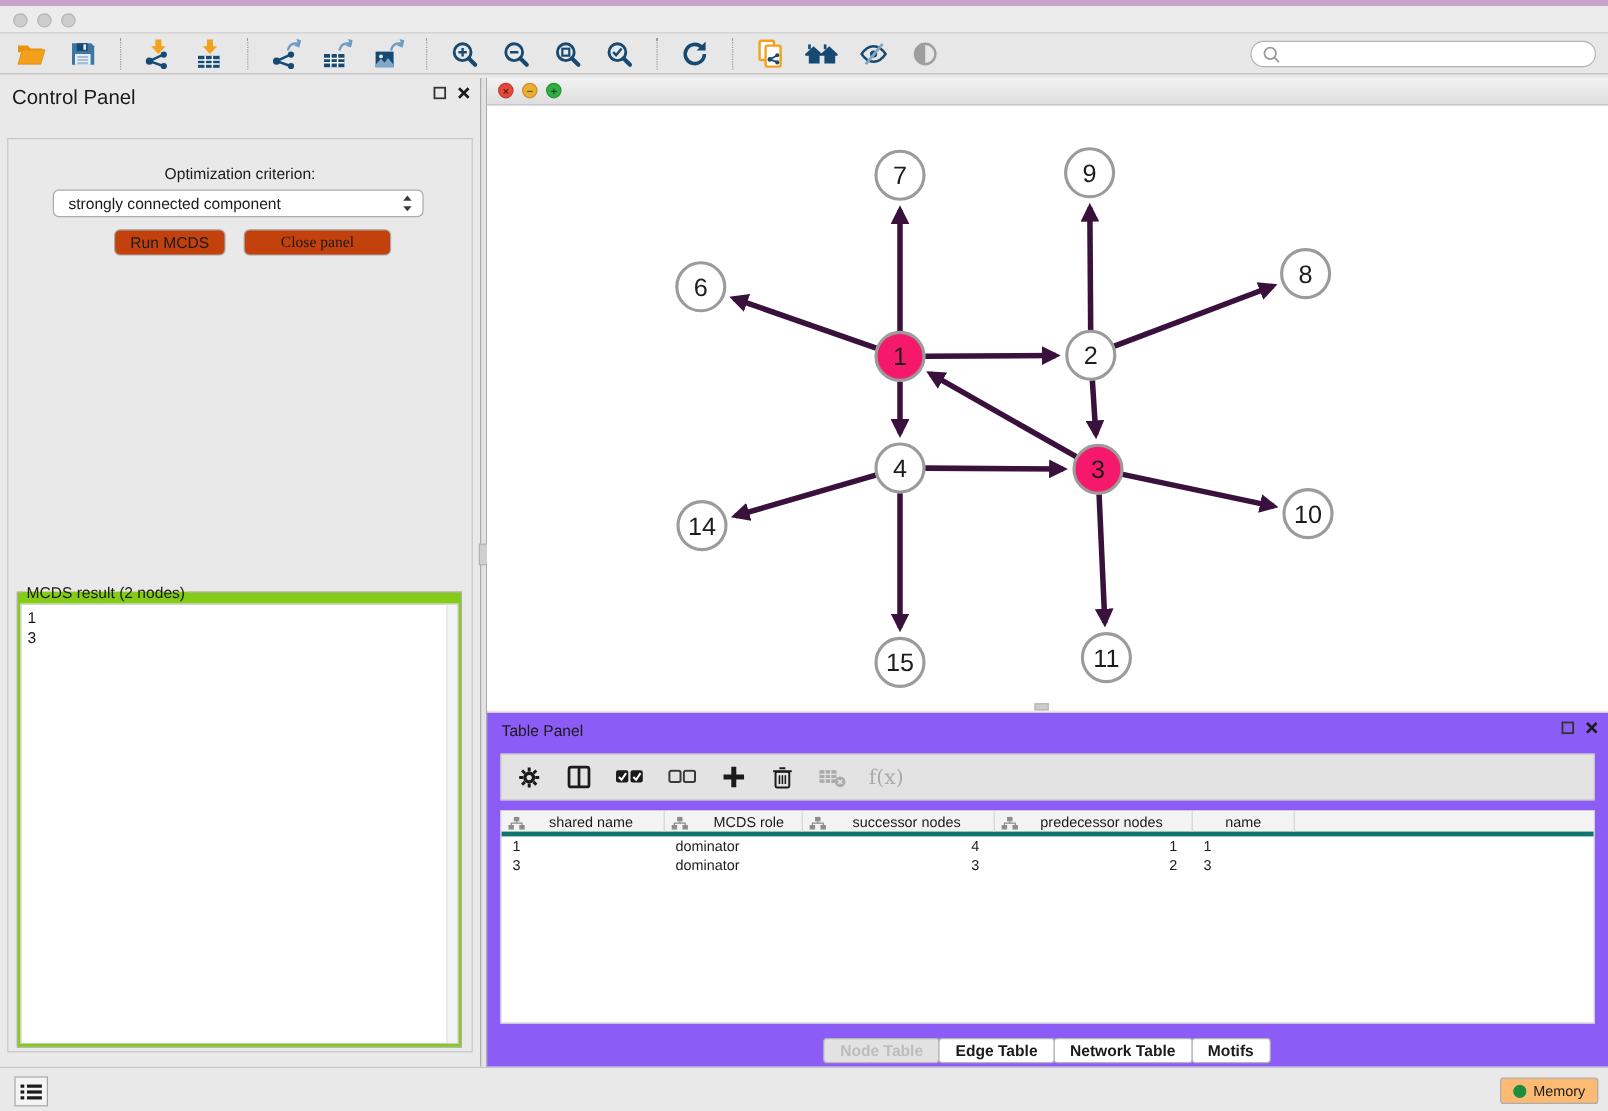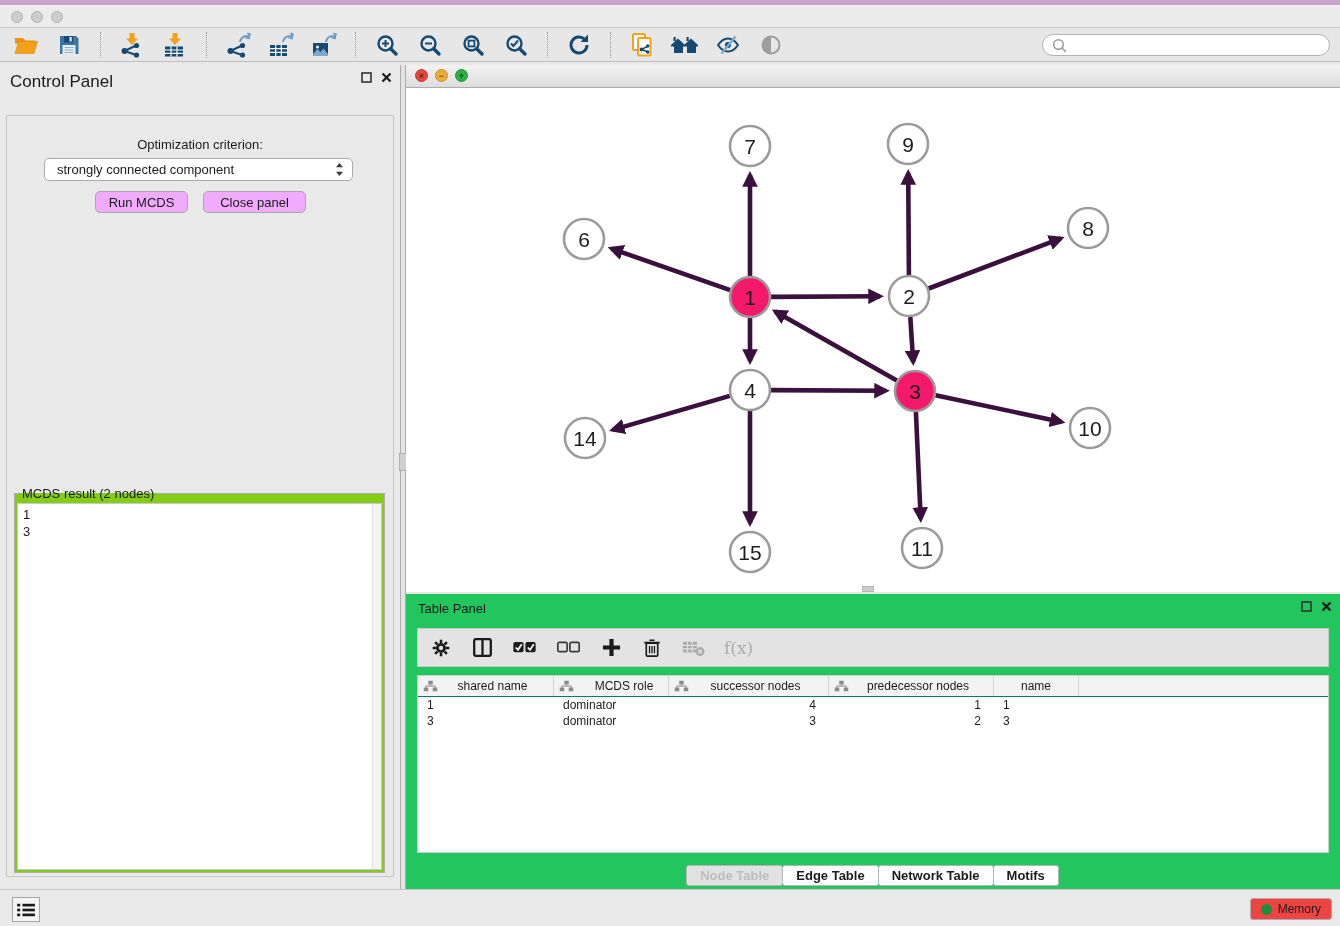--- a/index.html
+++ b/index.html
@@ -29,23 +29,23 @@
   .control-panel { position:absolute; left:0; top:65px; width:400px; height:818px; }
   .cp-title { position:absolute; left:10px; top:7px; font-size:17px; }
   .panel-icons { position:absolute; right:8px; top:7px; display:flex; gap:9px; align-items:center; }
   .cp-tabs { position:absolute; left:0; right:0; top:31px; display:flex; justify-content:center; }
   .tab { height:20px; padding:0 13px; background:#fff; border:1px solid #AEAEAE; margin-left:-1px; font-size:13px; display:flex; align-items:center; border-radius:3px 3px 0 0; cursor:default; }
   .tab.active { background:#E9E9E9; color:#C2C2C2; border-bottom-color:#E9E9E9; }
   .cp-box { position:absolute; left:6px; right:6px; top:50px; bottom:6px; border:1px solid #C6C6C6; background:#E9E9E9; }
   .opt-label { position:absolute; left:0; right:0; top:72px; text-align:center; font-size:13px; }
   .criterion-select { position:absolute; left:44px; top:93px; width:309px; height:23px; background:#fff; border:1px solid #ABABAB; border-radius:5px; display:flex; align-items:center; padding:0 8px 0 12px; font-size:13px; cursor:default; }
   .criterion-select .sel-text { flex:1; }
-  .btn { position:absolute; height:22px; background:#f0abfc; border:1px solid #A9A9A9; border-radius:5px; font-size:13px; display:flex; align-items:center; justify-content:center; cursor:default; }
+  .btn { position:absolute; height:22px; background:#c2410c; border:1px solid #A9A9A9; border-radius:5px; font-size:13px; display:flex; align-items:center; justify-content:center; cursor:default; }
   .btn-run { left:95px; top:126px; width:93px; }
-  .btn-close { left:203px; top:126px; width:103px; }
+  .btn-close { left:203px; top:126px; width:123px;font-family:Liberation Serif, serif; }
   .result-fieldset { position:absolute; left:14px; top:421px; width:371px; height:387px; border:1px solid #AFAFAF; background:#84cc16; padding:2px; }
   .result-fieldset legend { font-size:13px; padding:0 3px; margin-left:2px; }
   .result-area { position:relative; width:100%; height:100%; background:#fff; border:1px solid #C9C9C9; }
   .result-text { position:absolute; left:5px; top:2px; font-size:13px; line-height:17px; white-space:pre-line; }
   .result-scrollbar { position:absolute; right:0; top:0; bottom:0; width:9px; background:#F3F3F3; border-left:1px solid #E2E2E2; }
 
   
   .v-divider { position:absolute; left:400px; top:65px; width:6px; height:824px; background:#E3E3E3; border-left:1px solid #ACACAC; border-right:1px solid #ACACAC; }
   .v-divider .grip { position:absolute; left:-2px; top:388px; width:8px; height:18px; background:#CFCFCF; border:1px solid #B2B2B2; }
 
@@ -55,39 +55,39 @@
   .traffic { position:absolute; left:9px; top:4px; display:flex; gap:7px; }
   .tl { width:13px; height:13px; border-radius:50%; font-size:9px; line-height:12px; text-align:center; font-weight:700; cursor:default; }
   .tl-close { background:#E3483D; border:1px solid #C23B32; color:#74180F; }
   .tl-min { background:#E9AE36; border:1px solid #C9912A; color:#7A5410; }
   .tl-max { background:#2FAE43; border:1px solid #27953A; color:#0E5220; }
   .nw-title { position:absolute; left:0; right:0; top:3px; text-align:center; font-size:13px; }
   .nw-canvas { position:absolute; left:0; top:23px; width:934px; height:504px; background:#fff; }
   .hscroll-grip { position:absolute; left:456px; bottom:0; width:12px; height:6px; background:#CCCCCC; border:1px solid #B5B5B5; }
 
   
-  .table-panel { position:absolute; left:406px; top:594px; width:934px; height:295px; background:#22c55e; }
+  .table-panel { position:absolute; left:406px; top:594px; width:934px; height:295px; background:#8b5cf6; }
   .tp-title { position:absolute; left:12px; top:7px; font-size:13px; }
   .tp-toolbar { position:absolute; left:11px; top:34px; width:912px; height:39px; background:#E3E3E3; border:1px solid #C9C9C9; display:flex; align-items:center; padding:0 12px; gap:19px; }
   .ttbtn { display:flex; align-items:center; justify-content:center; height:30px; min-width:22px; cursor:default; }
   .fx-label { font-family:"DejaVu Serif", serif; font-size:17px; color:#ABABAB; }
   .tp-table { position:absolute; left:11px; top:81px; width:912px; height:178px; background:#fff; border:1px solid #CFCFCF; }
-  .thead { display:flex; height:21px; background:#F3F3F3; border-bottom:1px solid #0f766e; }
+  .thead { display:flex; height:21px; background:#F3F3F3; border-bottom:4px solid #0f766e; }
   .th { position:relative; display:flex; align-items:center; justify-content:center; font-size:12px; border-right:1px solid #D4D4D4; height:100%; }
   .th .tree { position:absolute; left:5px; top:4px; }
   .tr { display:flex; height:16px; font-size:12px; }
   .td { overflow:hidden; white-space:nowrap; line-height:16px; }
   .tp-tabs { position:absolute; left:0; right:0; top:271px; display:flex; justify-content:center; }
   .ttab { height:21px; padding:0 13px; background:#fff; border:1px solid #B5B5B5; margin-left:-1px; font-size:13px; font-weight:700; display:flex; align-items:center; border-radius:3px; cursor:default; }
   .ttab.active { background:#E2E2E2; color:#BDBDBD; }
 
   
   .status-bar { position:absolute; left:0; top:889px; width:1340px; height:37px; background:#E9E9E9; border-top:1px solid #C6C6C6; }
   .list-btn { position:absolute; left:12px; top:7px; width:28px; height:25px; background:#F4F4F4; border:1px solid #A6A6A6; display:flex; align-items:center; justify-content:center; cursor:default; }
-  .memory-btn { position:absolute; right:8px; top:8px; height:22px; padding:0 10px; background:#ef4444; border:1px solid #ACACAC; border-radius:3px; display:flex; align-items:center; gap:6px; font-size:12px; cursor:default; }
+  .memory-btn { position:absolute; right:8px; top:8px; height:22px; padding:0 10px; background:#fdba74; border:1px solid #ACACAC; border-radius:3px; display:flex; align-items:center; gap:6px; font-size:12px; cursor:default; }
   .memory-dot { width:11px; height:11px; border-radius:50%; background:#1E8E3E; }
 </style>
 </head>
 <body>
 
 <div class="accent-strip"></div>
 <div class="titlebar">
   <div class="dots">
     <span class="dot"></span>
     <span class="dot"></span>

